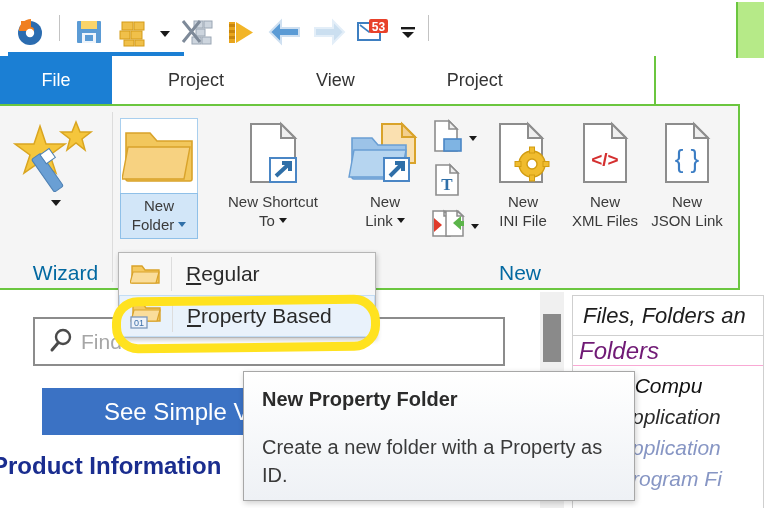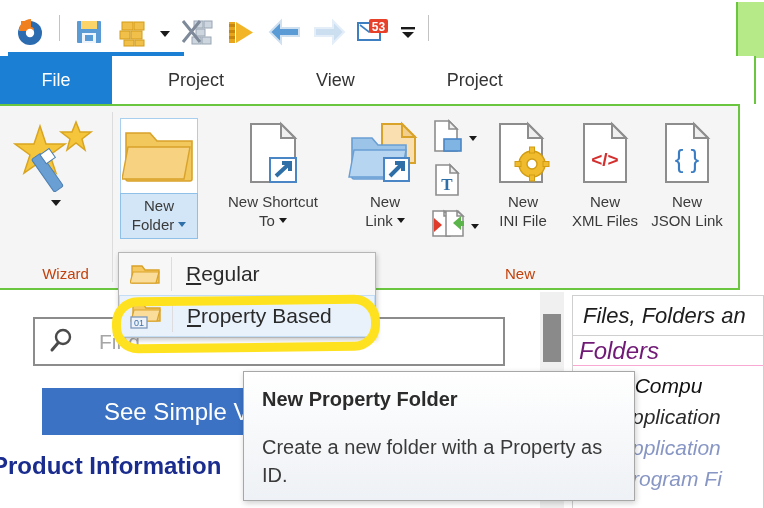--- a/index.html
+++ b/index.html
@@ -27,40 +27,40 @@
 
   .accent-underline { position: absolute; left: 8px; top: 52px; width: 176px;
                       height: 4px; background: #1b7fd4; }
 
   
   .green-box { position: absolute; right: 0; top: 2px; width: 28px; height: 56px;
                background: #b6ea88; border-left: 2px solid #6bc63f; }
 
   
   .tabstrip {
-    position: absolute; left: 0; top: 56px; width: 756px; height: 48px;
+    position: absolute; left: 0; top: 56px; width: 656px; height: 48px;
     background: #ffffff; display: flex; align-items: stretch;
     border-right: 2px solid #6bc63f;
   }
   .tab { display: flex; align-items: center; justify-content: center;
          font-size: 18px; color: #333; padding: 0 18px; }
   .tab.active { background: #1b7fd4; color: #ffffff; width: 112px; padding: 0; }
 
   
   .ribbon {
     position: absolute; left: 0; top: 104px; width: 740px; height: 186px;
     background: #f5f5f5; border-top: 2px solid #6bc63f;
     border-right: 2px solid #6bc63f; border-bottom: 2px solid #6bc63f;
   }
   .ribbon-inner { position: relative; width: 100%; height: 100%; display: flex; }
 
   .rgroup { position: relative; height: 100%; display: flex; flex-direction: column; }
   .rgroup-body { flex: 1; display: flex; align-items: flex-start; padding-top: 8px; }
   .rgroup-label { height: 30px; display: flex; align-items: center;
-                  justify-content: center; font-size: 15px; color: #c2410c; margin-left: 19px; }
+                  justify-content: center; font-size: 21px; color: #0369a1; margin-left: 19px; }
   .vsep { width: 1px; background: #dcdcdc; margin-top: 6px; margin-bottom: 6px; }
 
   .bigbtn { width: 76px; display: flex; flex-direction: column; align-items: center;
             padding-top: 4px; }
   .bigbtn .ico { height: 74px; display: flex; align-items: center; justify-content: center; }
   .bigbtn .lbl { font-size: 15px; color: #3a3a3a; text-align: center;
                  line-height: 19px; }
   .bigbtn.wide { width: 128px; }
   .bigbtn.pressed .lbl-wrap { background: #d2e6f8; border: 1px solid #8fc0e8;
                               width: 78px; }
@@ -78,21 +78,21 @@
   
   .wizard-group { width: 112px; }
 
   
   .content { position: absolute; left: 0; top: 292px; width: 764px; height: 216px;
              background: #ffffff; }
   .leftpane { position: absolute; left: 0; top: 0; width: 528px; height: 216px;
               background: #ffffff; }
   .findbox { position: absolute; left: 33px; top: 25px; width: 472px; height: 49px;
              border: 2px solid #8c8c8c; background: #ffffff;
-             display: flex; align-items: center; padding-left: 14px; gap: 24px; }
+             display: flex; align-items: center; padding-left: 14px; gap: 6px; }
   .find-ph { font-size: 21px; color: #a6a6a6; }
   .simpleview { position: absolute; left: 42px; top: 96px; width: 470px; height: 47px;
                 background: #3b72c4; color: #ffffff; font-size: 24px;
                 display: flex; align-items: center; padding-left: 62px; }
   .prodinfo { position: absolute; left: 0px; top: 160px; font-size: 24px;
               font-weight: bold; color: #1a2d8f; white-space: nowrap; }
 
   .scrollbar { position: absolute; left: 540px; top: 0px; width: 24px; height: 216px;
                background: #f0f0f0; }
   .scroll-thumb { position: absolute; left: 543px; top: 22px; width: 18px; height: 48px;

